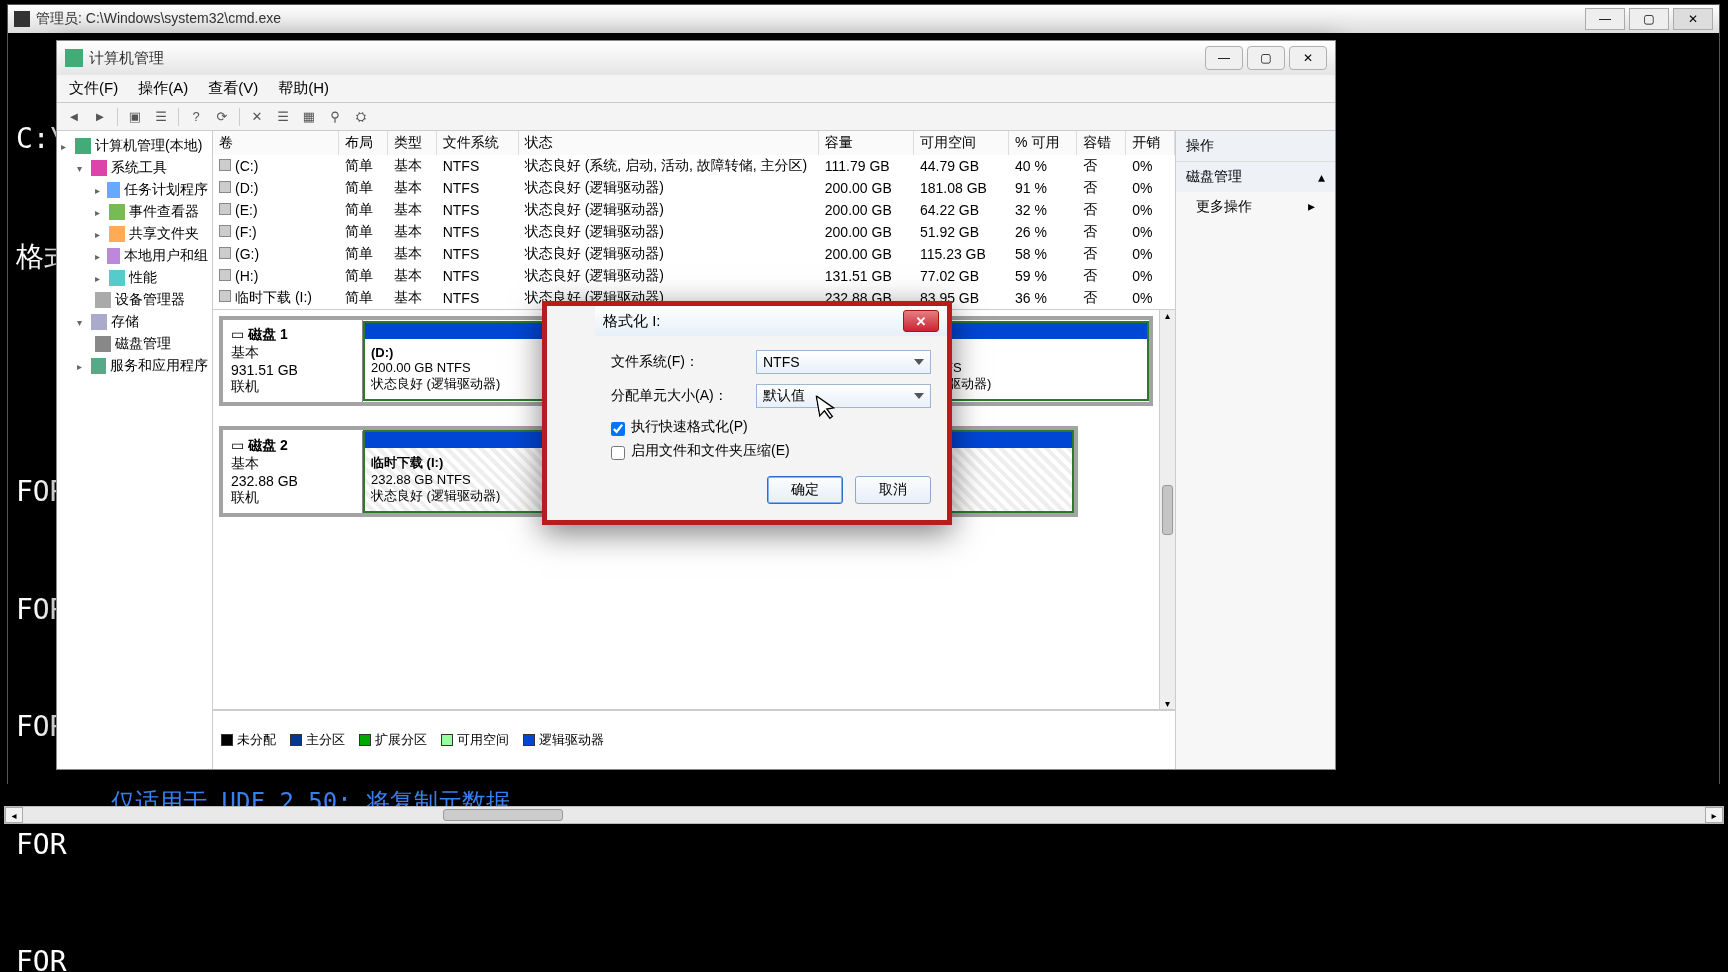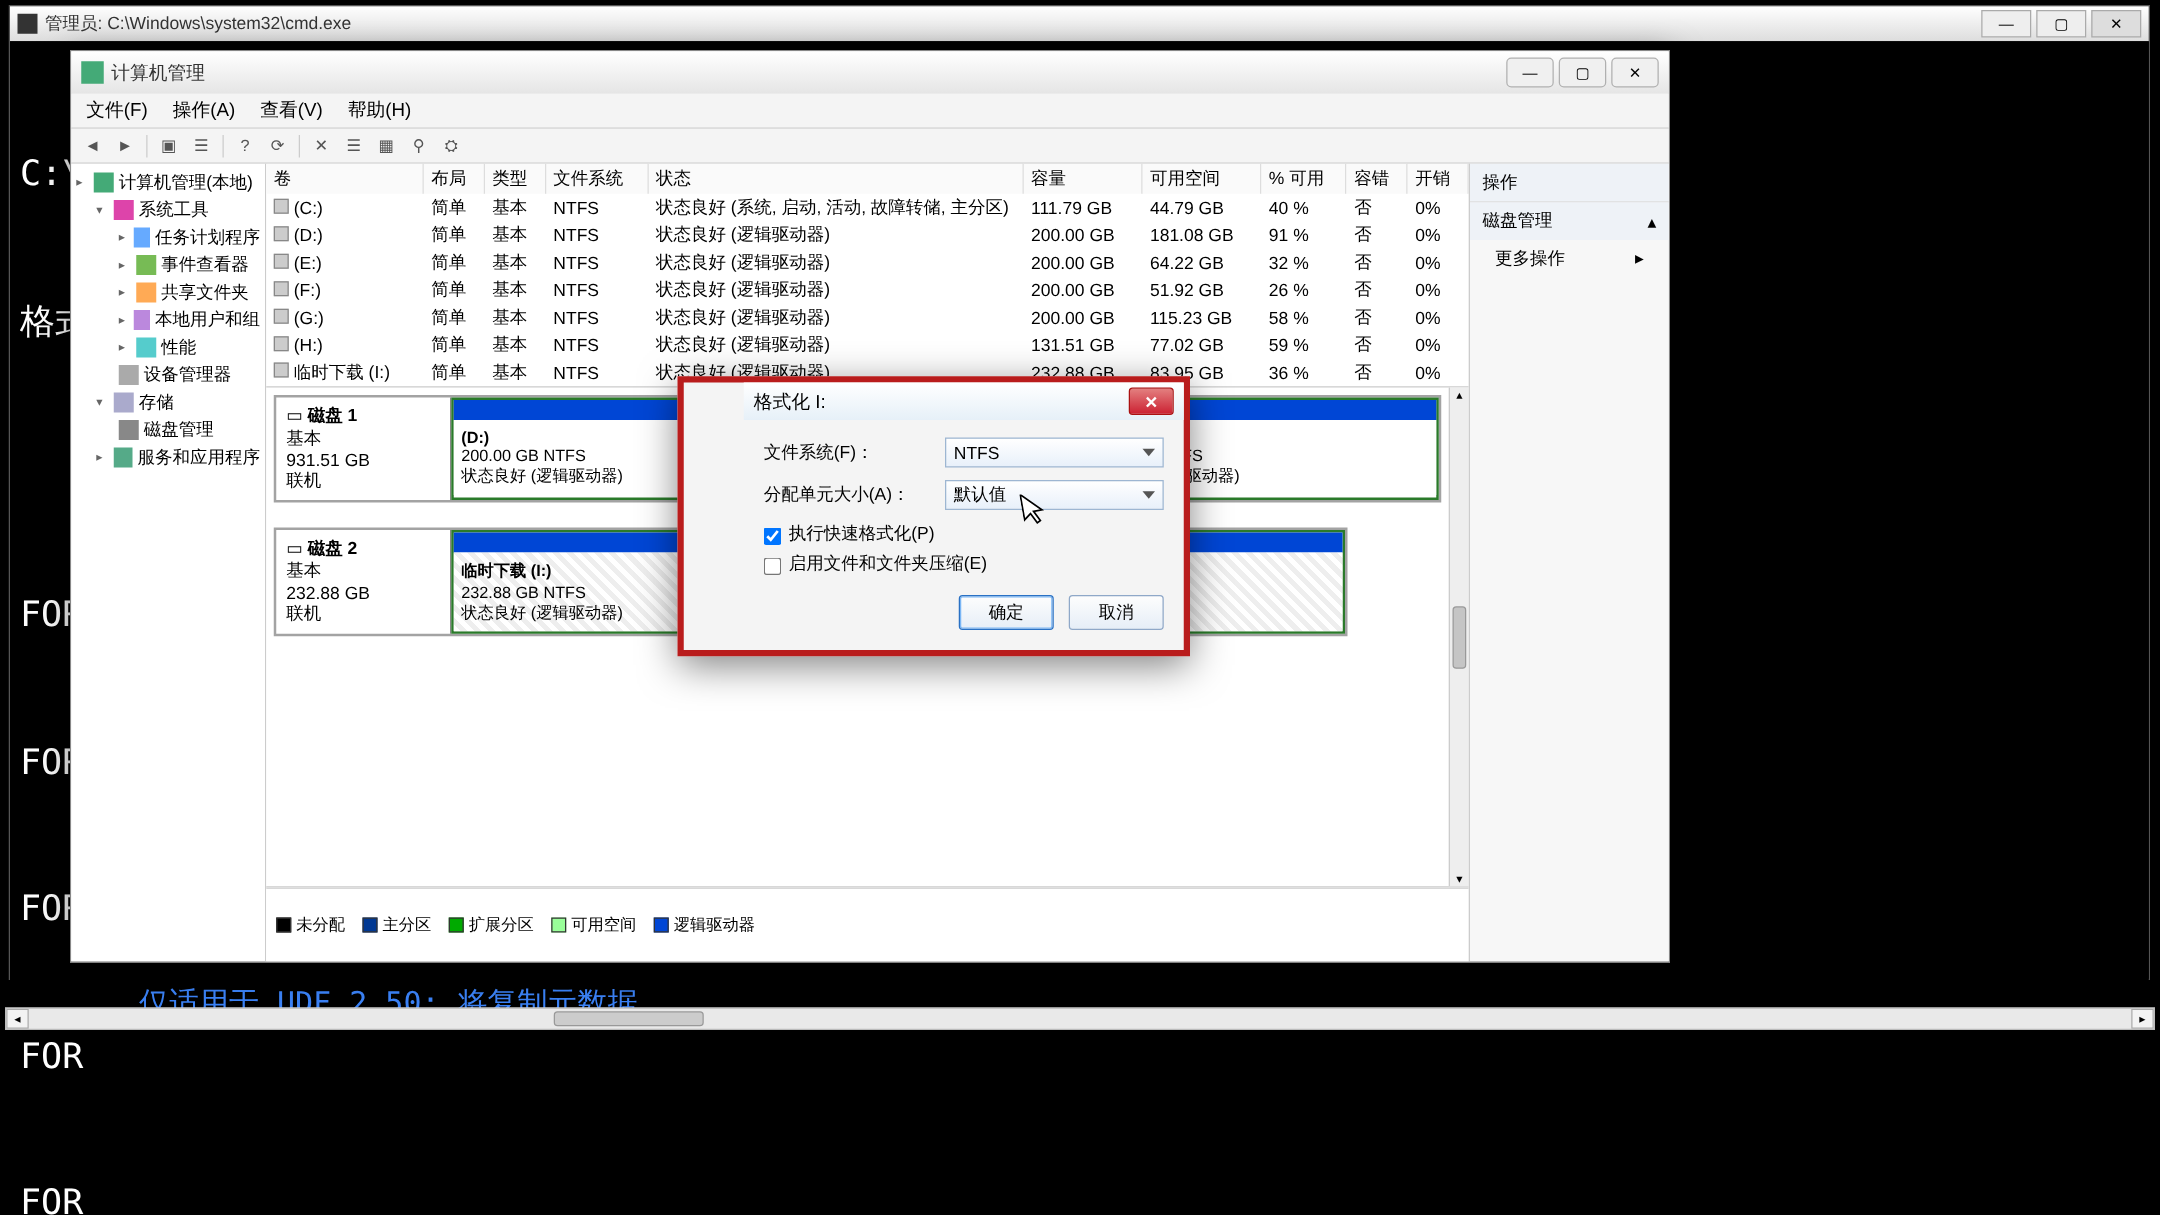--- a/index.html
+++ b/index.html
@@ -55,21 +55,21 @@
 
 .center { flex: 1; display: flex; flex-direction: column; background: #fff; }
 .vol-table { overflow: auto; border-bottom: 1px solid #ccc; }
 table { border-collapse: collapse; width: 100%; font-size: 14px; }
 th { background: #fafafa; border-right: 1px solid #ddd; padding: 3px 6px; text-align: left; font-weight: normal; white-space: nowrap; }
 td { padding: 2px 6px; white-space: nowrap; border-right: 1px solid transparent; }
 .vol-icon { width: 12px; height: 12px; display: inline-block; background: #ccc; border: 1px solid #888; margin-right: 4px; }
 
 
 .diskpane { flex: 1; overflow: auto; position: relative; padding: 6px; }
-.disk-row { display: flex; margin-bottom: 20px; border: 2px solid #a3a3a3; }
+.disk-row { display: flex; margin-bottom: 20px; border: 4px solid #a3a3a3; align-items: center; }
 .disk-label { width: 140px; padding: 6px 8px; font-size: 14px; border-right: 1px solid #888; }
 .disk-parts { flex: 1; display: flex; }
 .part { border: 2px solid #2a7a2a; border-left-width: 1px; display: flex; flex-direction: column; }
 .part:first-child { border-left-width: 2px; }
 .part-header { height: 16px; background: #0046d5; }
 .part-body { padding: 6px; font-size: 13px; background: #fff; }
 .part-body.hatched { background: repeating-linear-gradient(45deg,#fff,#fff 4px,#eee 4px,#eee 8px); }
 
 .legend { border-top: 1px solid #ccc; padding: 20px 8px; font-size: 13px; display: flex; gap: 14px; background: #fff; }
 .legend-item { display: flex; align-items: center; gap: 4px; }

